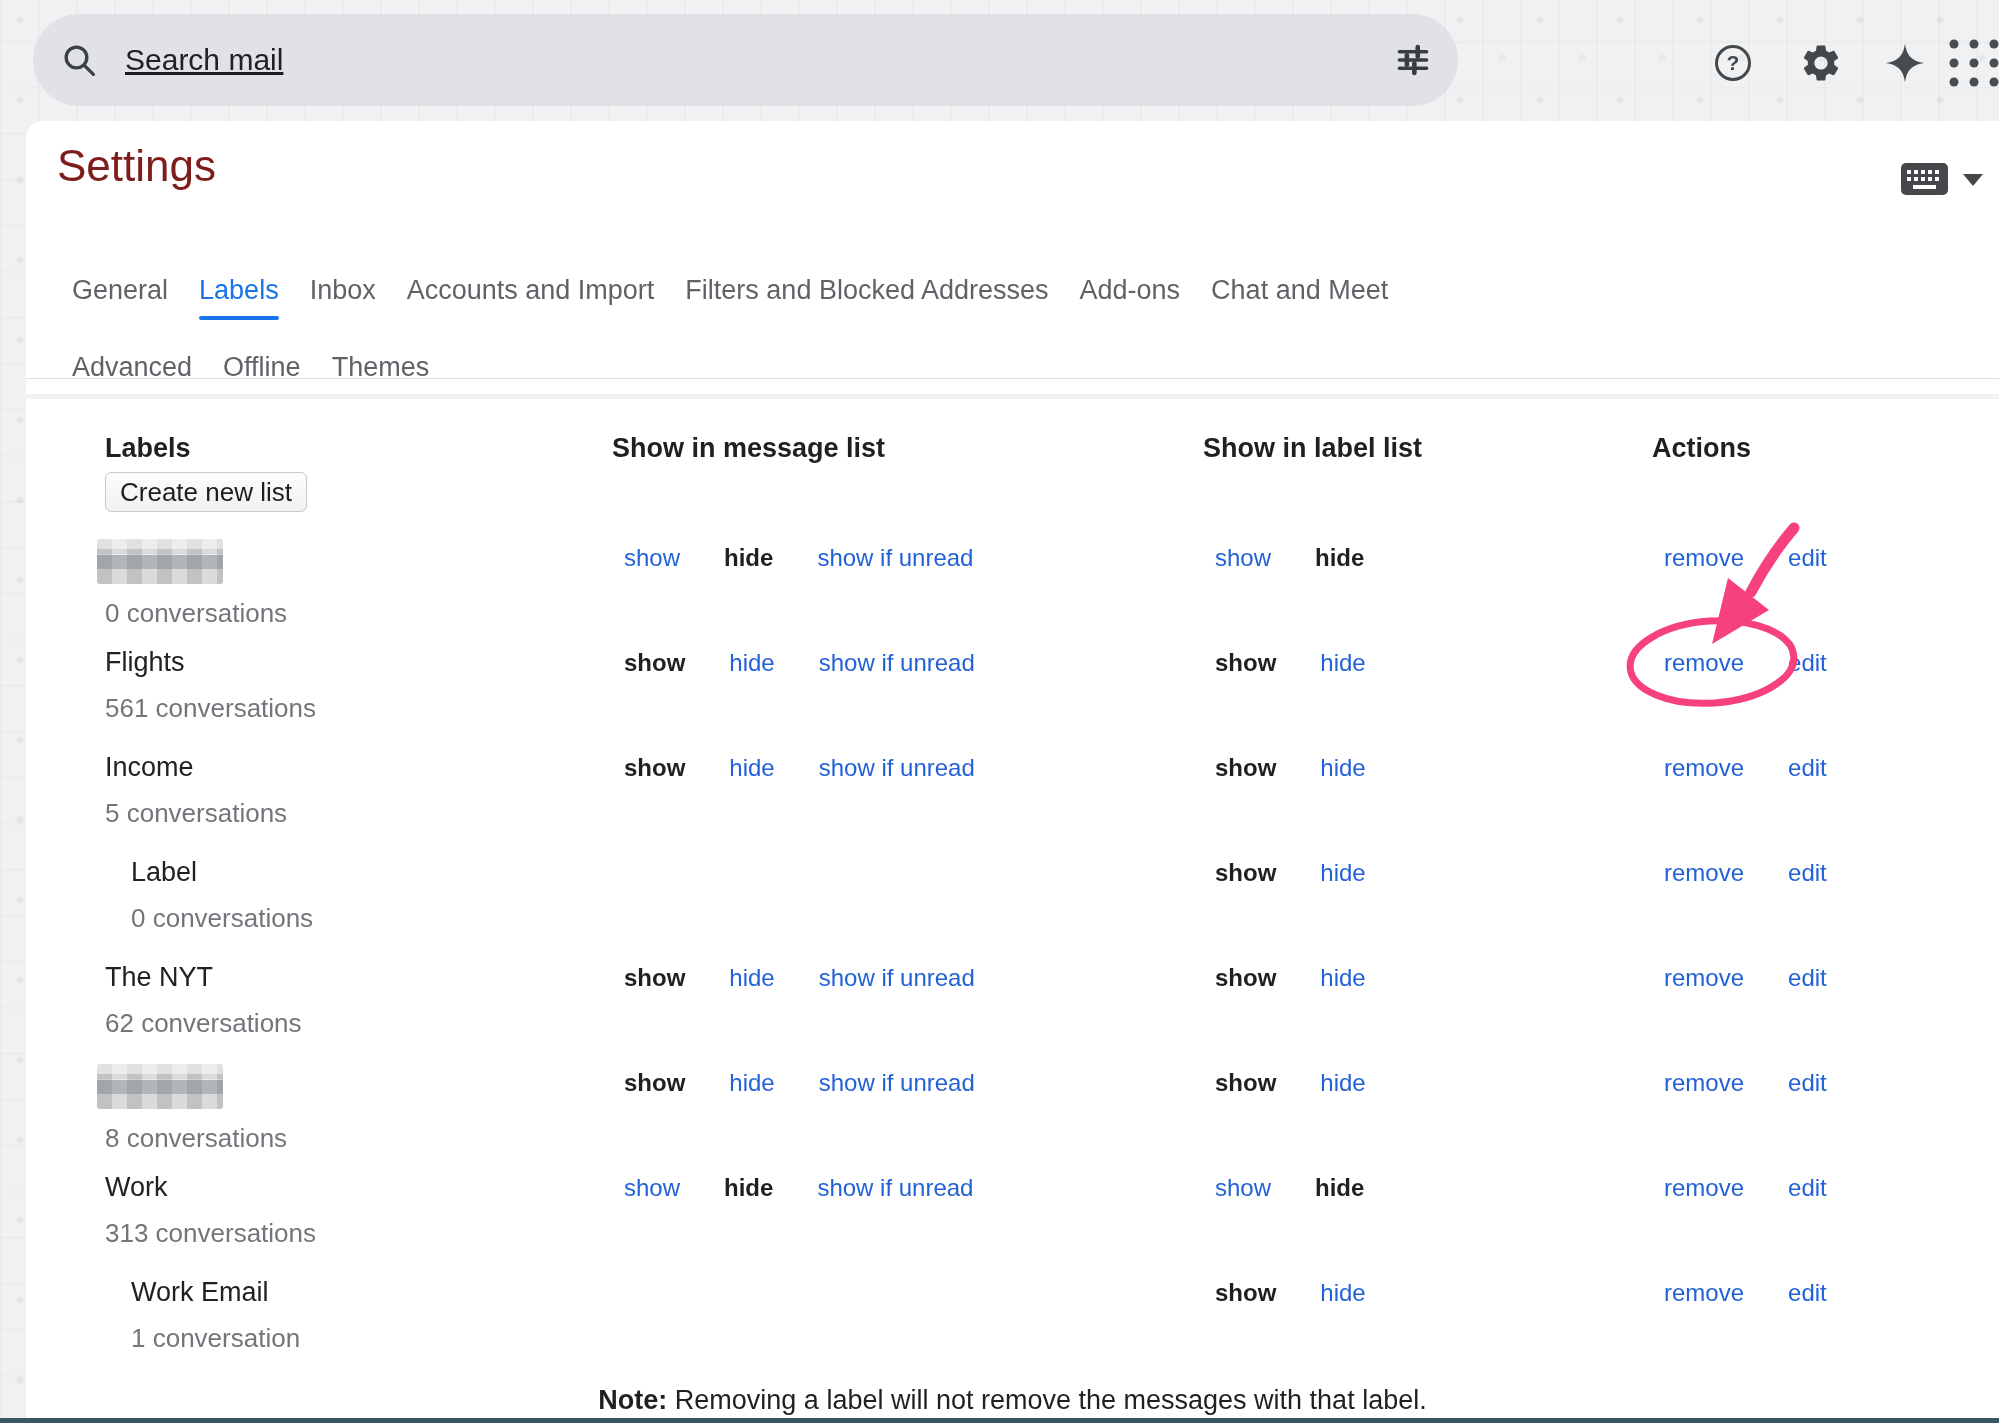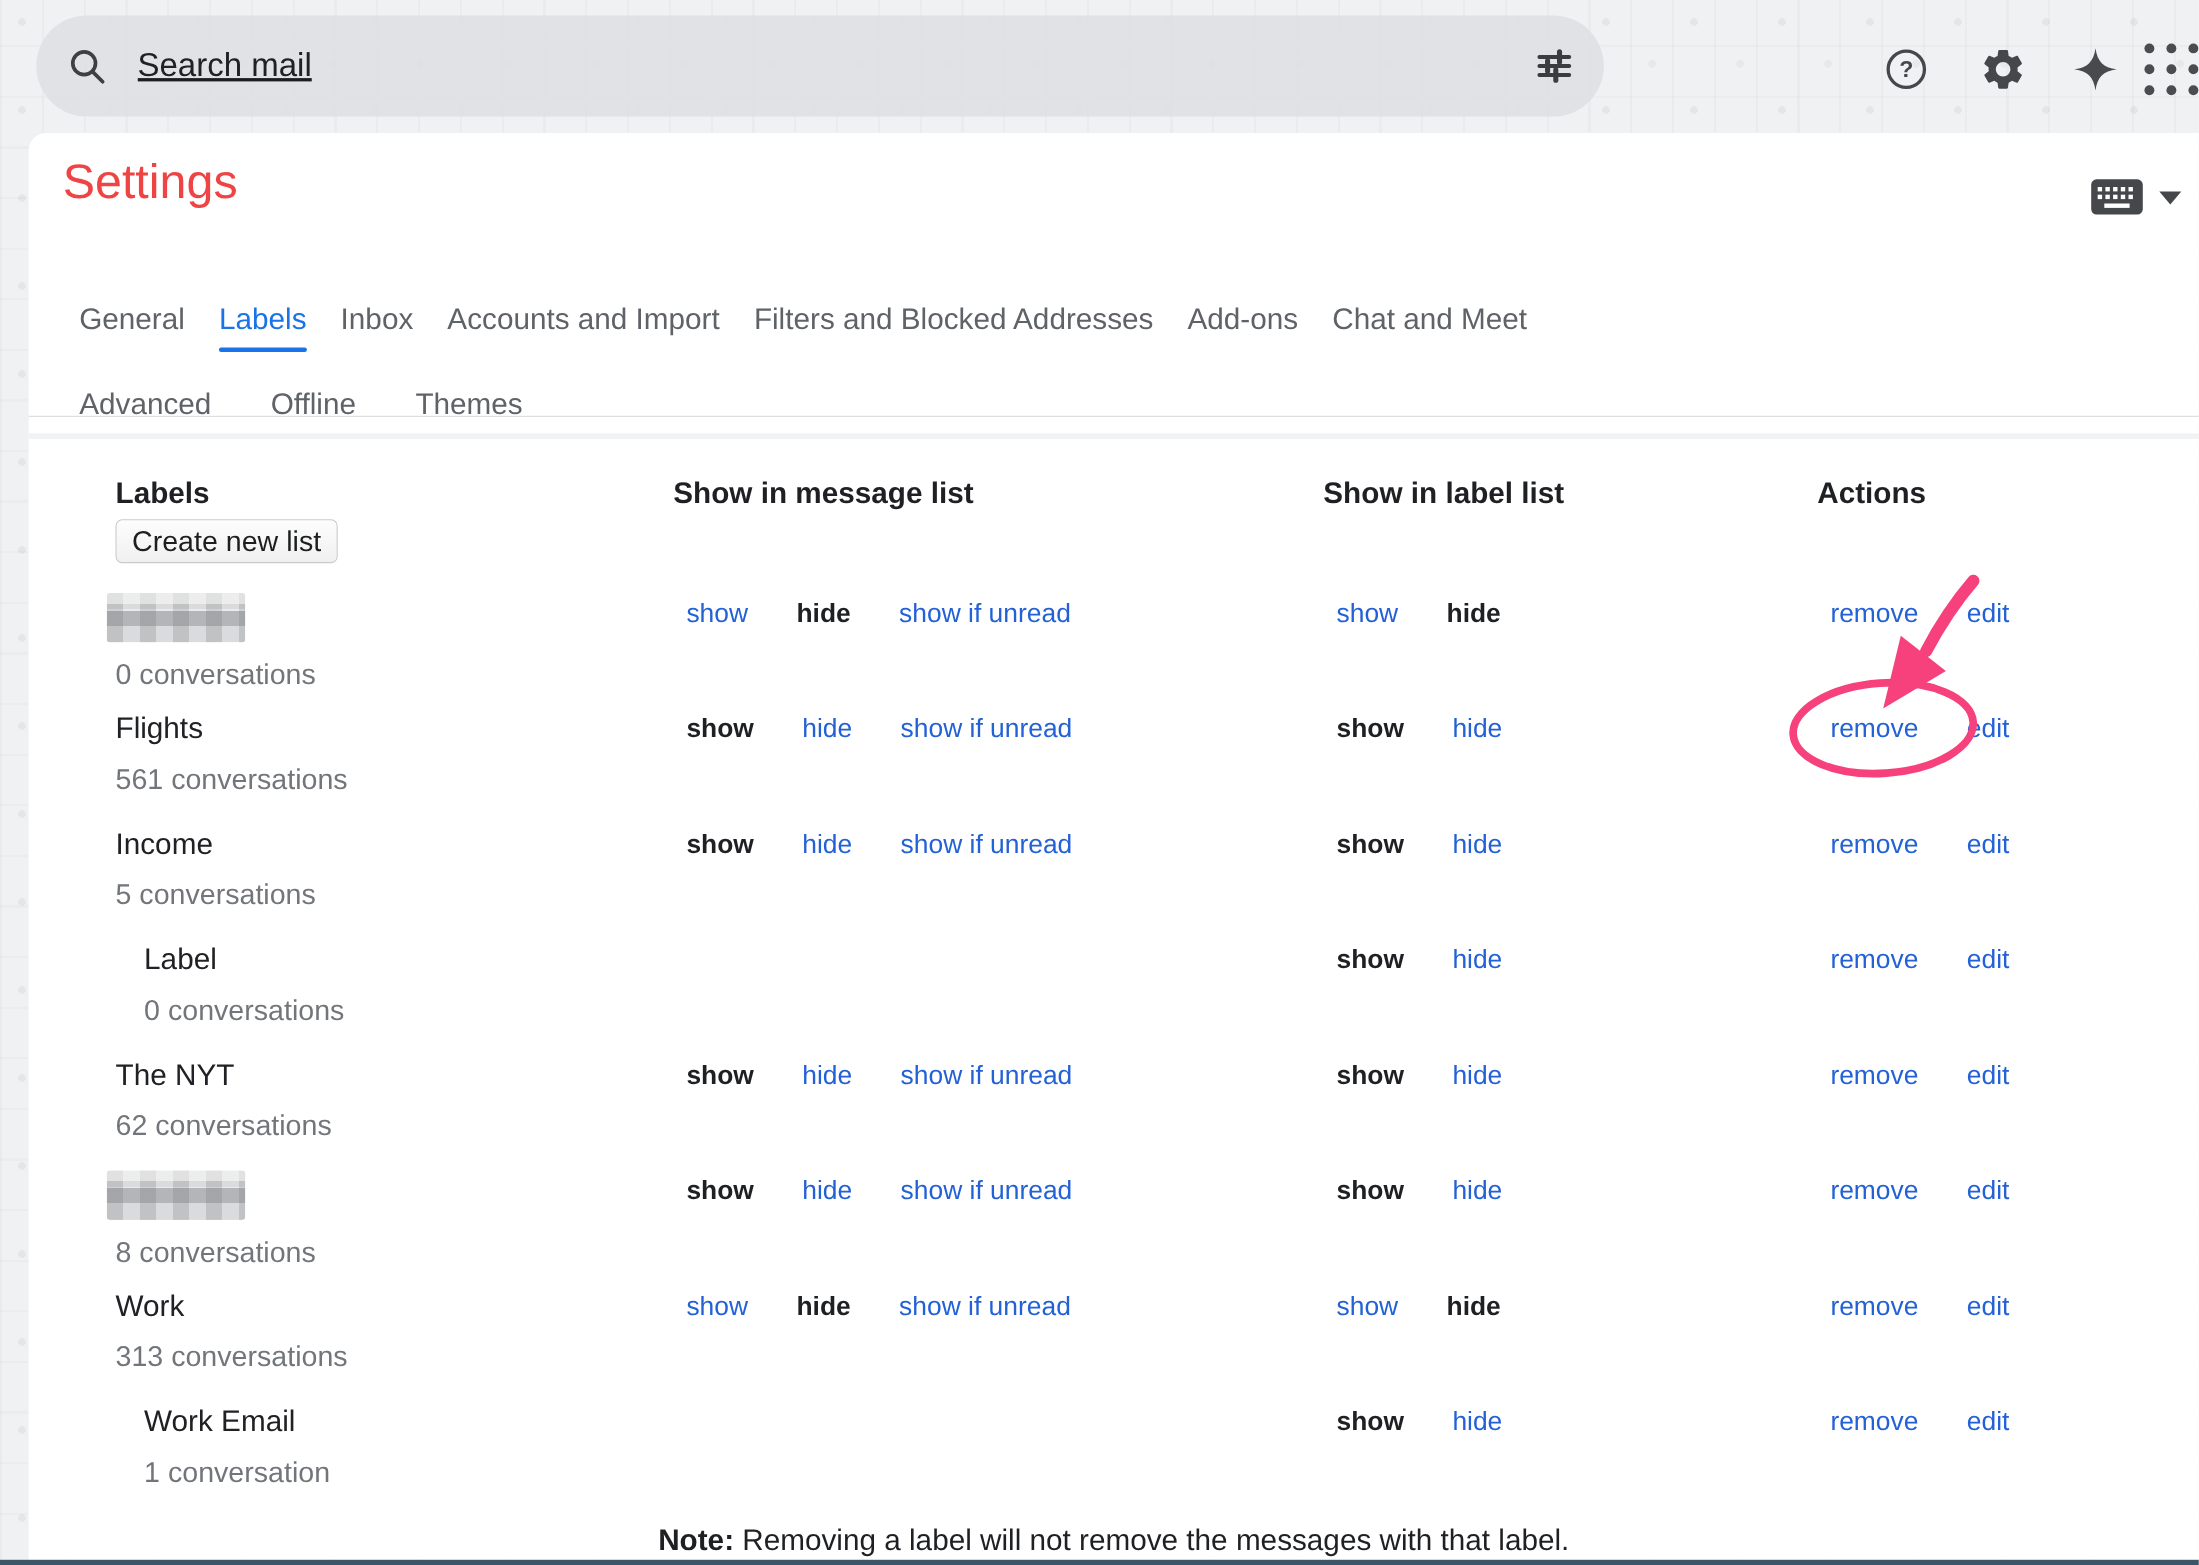--- a/index.html
+++ b/index.html
@@ -18,26 +18,26 @@
     background:rgba(222,224,227,.9);display:flex;align-items:center;padding:0 26px;box-sizing:border-box;}
   .search-pill input{flex:1;border:none;outline:none;background:transparent;font-family:inherit;
     font-size:30px;color:#1c1d1f;margin-left:24px;text-decoration:underline;}
   .search-pill input::placeholder{color:#202124;opacity:1;}
   .tune-btn{margin-left:auto;cursor:pointer;display:flex;align-items:center;}
   .tb-icons{position:absolute;top:0;left:0;width:100%;height:120px;}
   .tb-btn{position:absolute;cursor:pointer;}
 
   
   .card{position:absolute;left:26px;top:121px;right:0;bottom:5px;background:#fff;border-radius:16px 0 0 0;}
-  .page-title{position:absolute;left:31px;top:14px;font-size:44px;line-height:62px;color:#ef4444;}
+  .page-title{position:absolute;left:31px;top:14px;font-size:44px;line-height:62px;color:#7f1d1d;}
   .kbd-widget{position:absolute;left:1875px;top:40px;cursor:pointer;}
 
   .tabs{position:absolute;left:46px;top:113px;right:40px;}
   .tabs-row{display:flex;flex-wrap:wrap;margin-top:39px;}
-  .tabs-row + .tabs-row{margin-top:30px;gap:23px;}
+  .tabs-row + .tabs-row{margin-top:30px;}
   .tab{font-size:27px;line-height:34px;color:#5f6368;margin-right:31px;cursor:pointer;white-space:nowrap;}
   .tab.active{color:#1a73e8;}
   .tab.active::after{content:"";display:block;height:4px;background:#1a73e8;border-radius:2px;margin-top:9px;}
 
   .table-area{position:absolute;left:0;right:0;top:257px;}
   .divider{border-top:1px solid #dbdcdf;}
   .band{height:5px;background:#f1f2f3;margin-top:15px;}
   .tbl{margin:32px 0 0 79px;}
   .hdr,.lrow{display:grid;grid-template-columns:507px 591px 449px 1fr;align-items:start;}
   .hdr span{font-weight:bold;font-size:27px;line-height:34px;color:#1f2023;}

